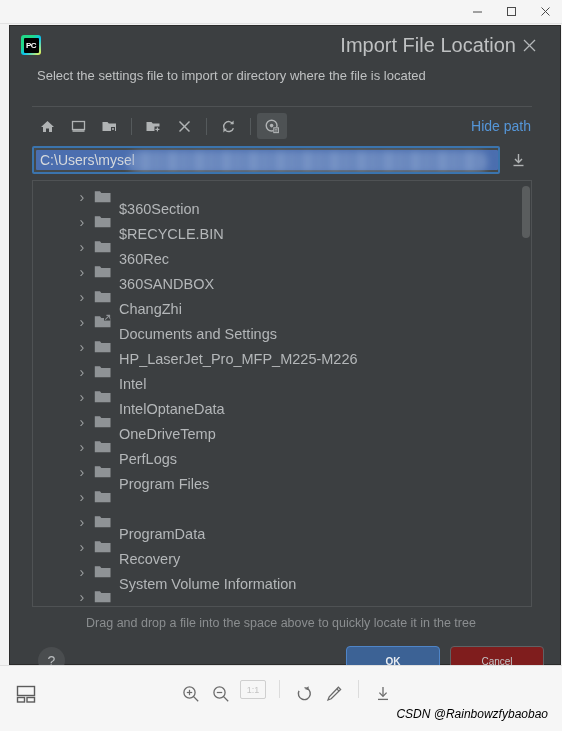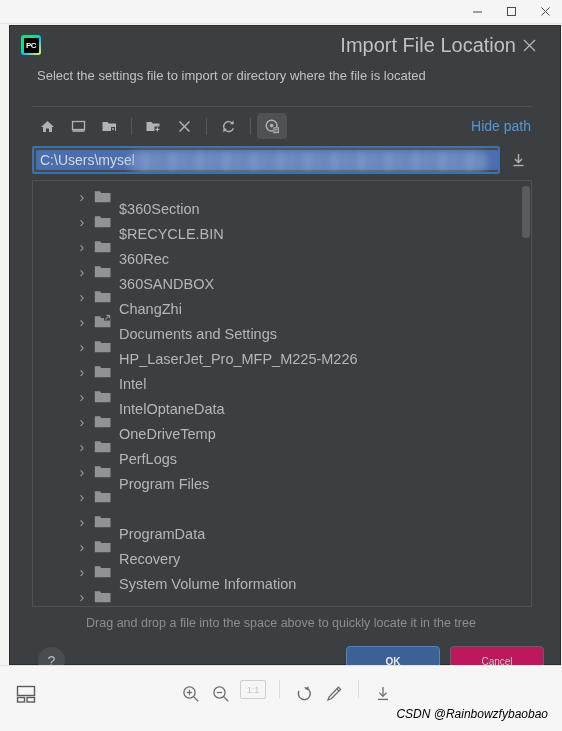--- a/index.html
+++ b/index.html
@@ -274,21 +274,21 @@
     left: 336px; top: 620px;
     width: 94px;
     background: #3c6295;
     border: 1px solid #4f85c8;
     color: #e9edf2;
     font-weight: bold;
   }
   .btn-cancel {
     left: 440px; top: 620px;
     width: 94px;
-    background: #be185d;
+    background: #7f1d1d;
     border: 1px solid #5e6264;
     color: #c3c6c8;
   }
 
   
   .viewer-bar {
     position: absolute;
     left: 0; bottom: 0;
     width: 562px; height: 66px;
     background: #f6f6f6;

